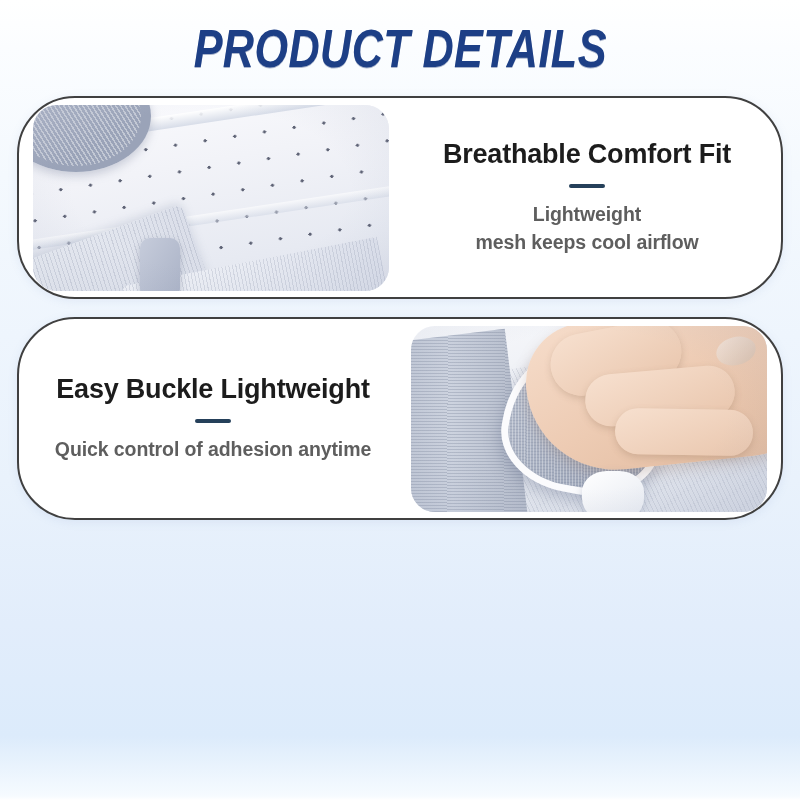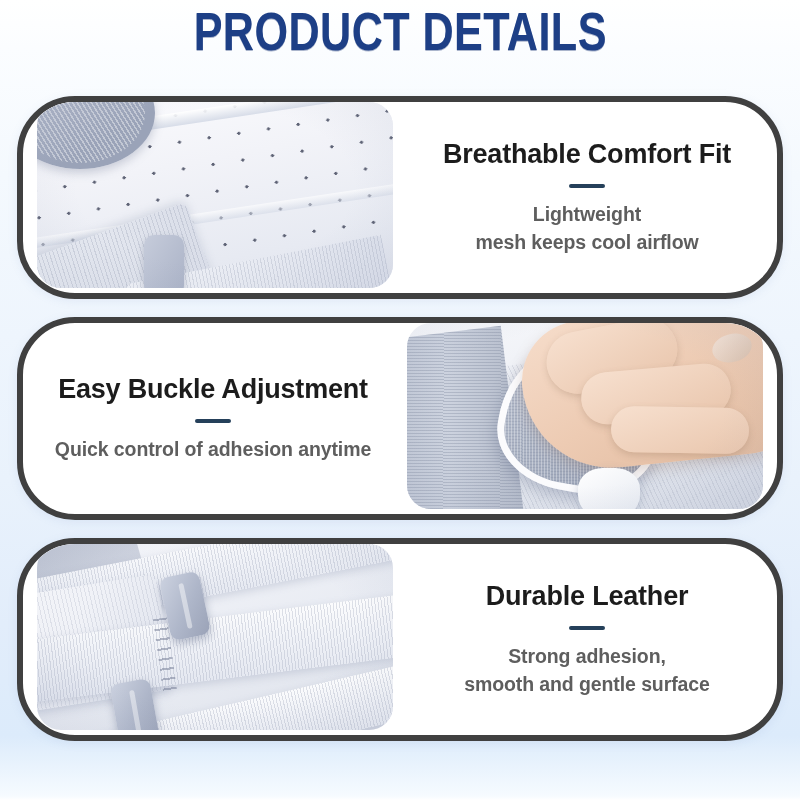--- a/index.html
+++ b/index.html
@@ -22,21 +22,23 @@
        #e2edfb 78%,
        #dcebfb 92%,
        #f6fbff 99.5%,
        #ffffff 100%);
   }
 
   
   .title-wrap {
     height:96px;
     display:flex;
+    align-items:center;
     justify-content:center;
+    font-style:italic;
   }
   .page-title {
     font-family:"Liberation Sans Narrow","Liberation Sans", sans-serif;
     font-size:54px;
     font-weight:700;
     letter-spacing:0.5px;
     color:#1d3f86;
     transform:scaleX(0.80);
     transform-origin:center;
     white-space:nowrap;
@@ -49,24 +51,25 @@
     flex-direction:column;
     gap:18px;
     padding:0 17px;
   }
 
   .card {
     position:relative;
     height:203px;
     background:#ffffff;
     border-radius:58px;
-    border:6px solid #404040;
+    border:2px solid #404040;
     box-shadow:0 2px 10px rgba(120,150,190,.13),
                0 0 0 1px rgba(255,255,255,.6) inset;
     display:flex;
+    align-items:center;
     overflow:hidden;
   }
   .card.reverse { flex-direction:row-reverse; }
 
   
   .photo {
     position:relative;
     width:356px;
     height:186px;
     flex:0 0 356px;
@@ -353,43 +356,21 @@
       <div class="palm"></div>
       <div class="finger f1"></div>
       <div class="finger f2"></div>
       <div class="finger f3"></div>
       <div class="nail"></div>
       <div class="clipW"></div>
       <div class="vig"></div>
     </div>
 
     <div class="text">
-      <div class="feat-title">Easy Buckle Adjustment</div>
+      <div class="feat-title">Easy Buckle Lightweight</div>
       <div class="divider"></div>
       <div class="feat-desc">Quick control of adhesion anytime</div>
     </div>
 
   </div>
 
-  <div class="card">
-
-    <div class="photo ph-strap">
-      <div class="shadeTL"></div>
-      <div class="band b1"></div>
-      <div class="padL"></div>
-      <div class="band b2"></div>
-      <div class="band b3"></div>
-      <div class="teeth"></div>
-      <div class="buckle k1"></div>
-      <div class="buckle k2"></div>
-      <div class="vig"></div>
-    </div>
-
-    <div class="text">
-      <div class="feat-title">Durable Leather</div>
-      <div class="divider"></div>
-      <div class="feat-desc">Strong adhesion,
-smooth and gentle surface</div>
-    </div>
-
-  </div>
 
 </div>
 
 </body></html>

